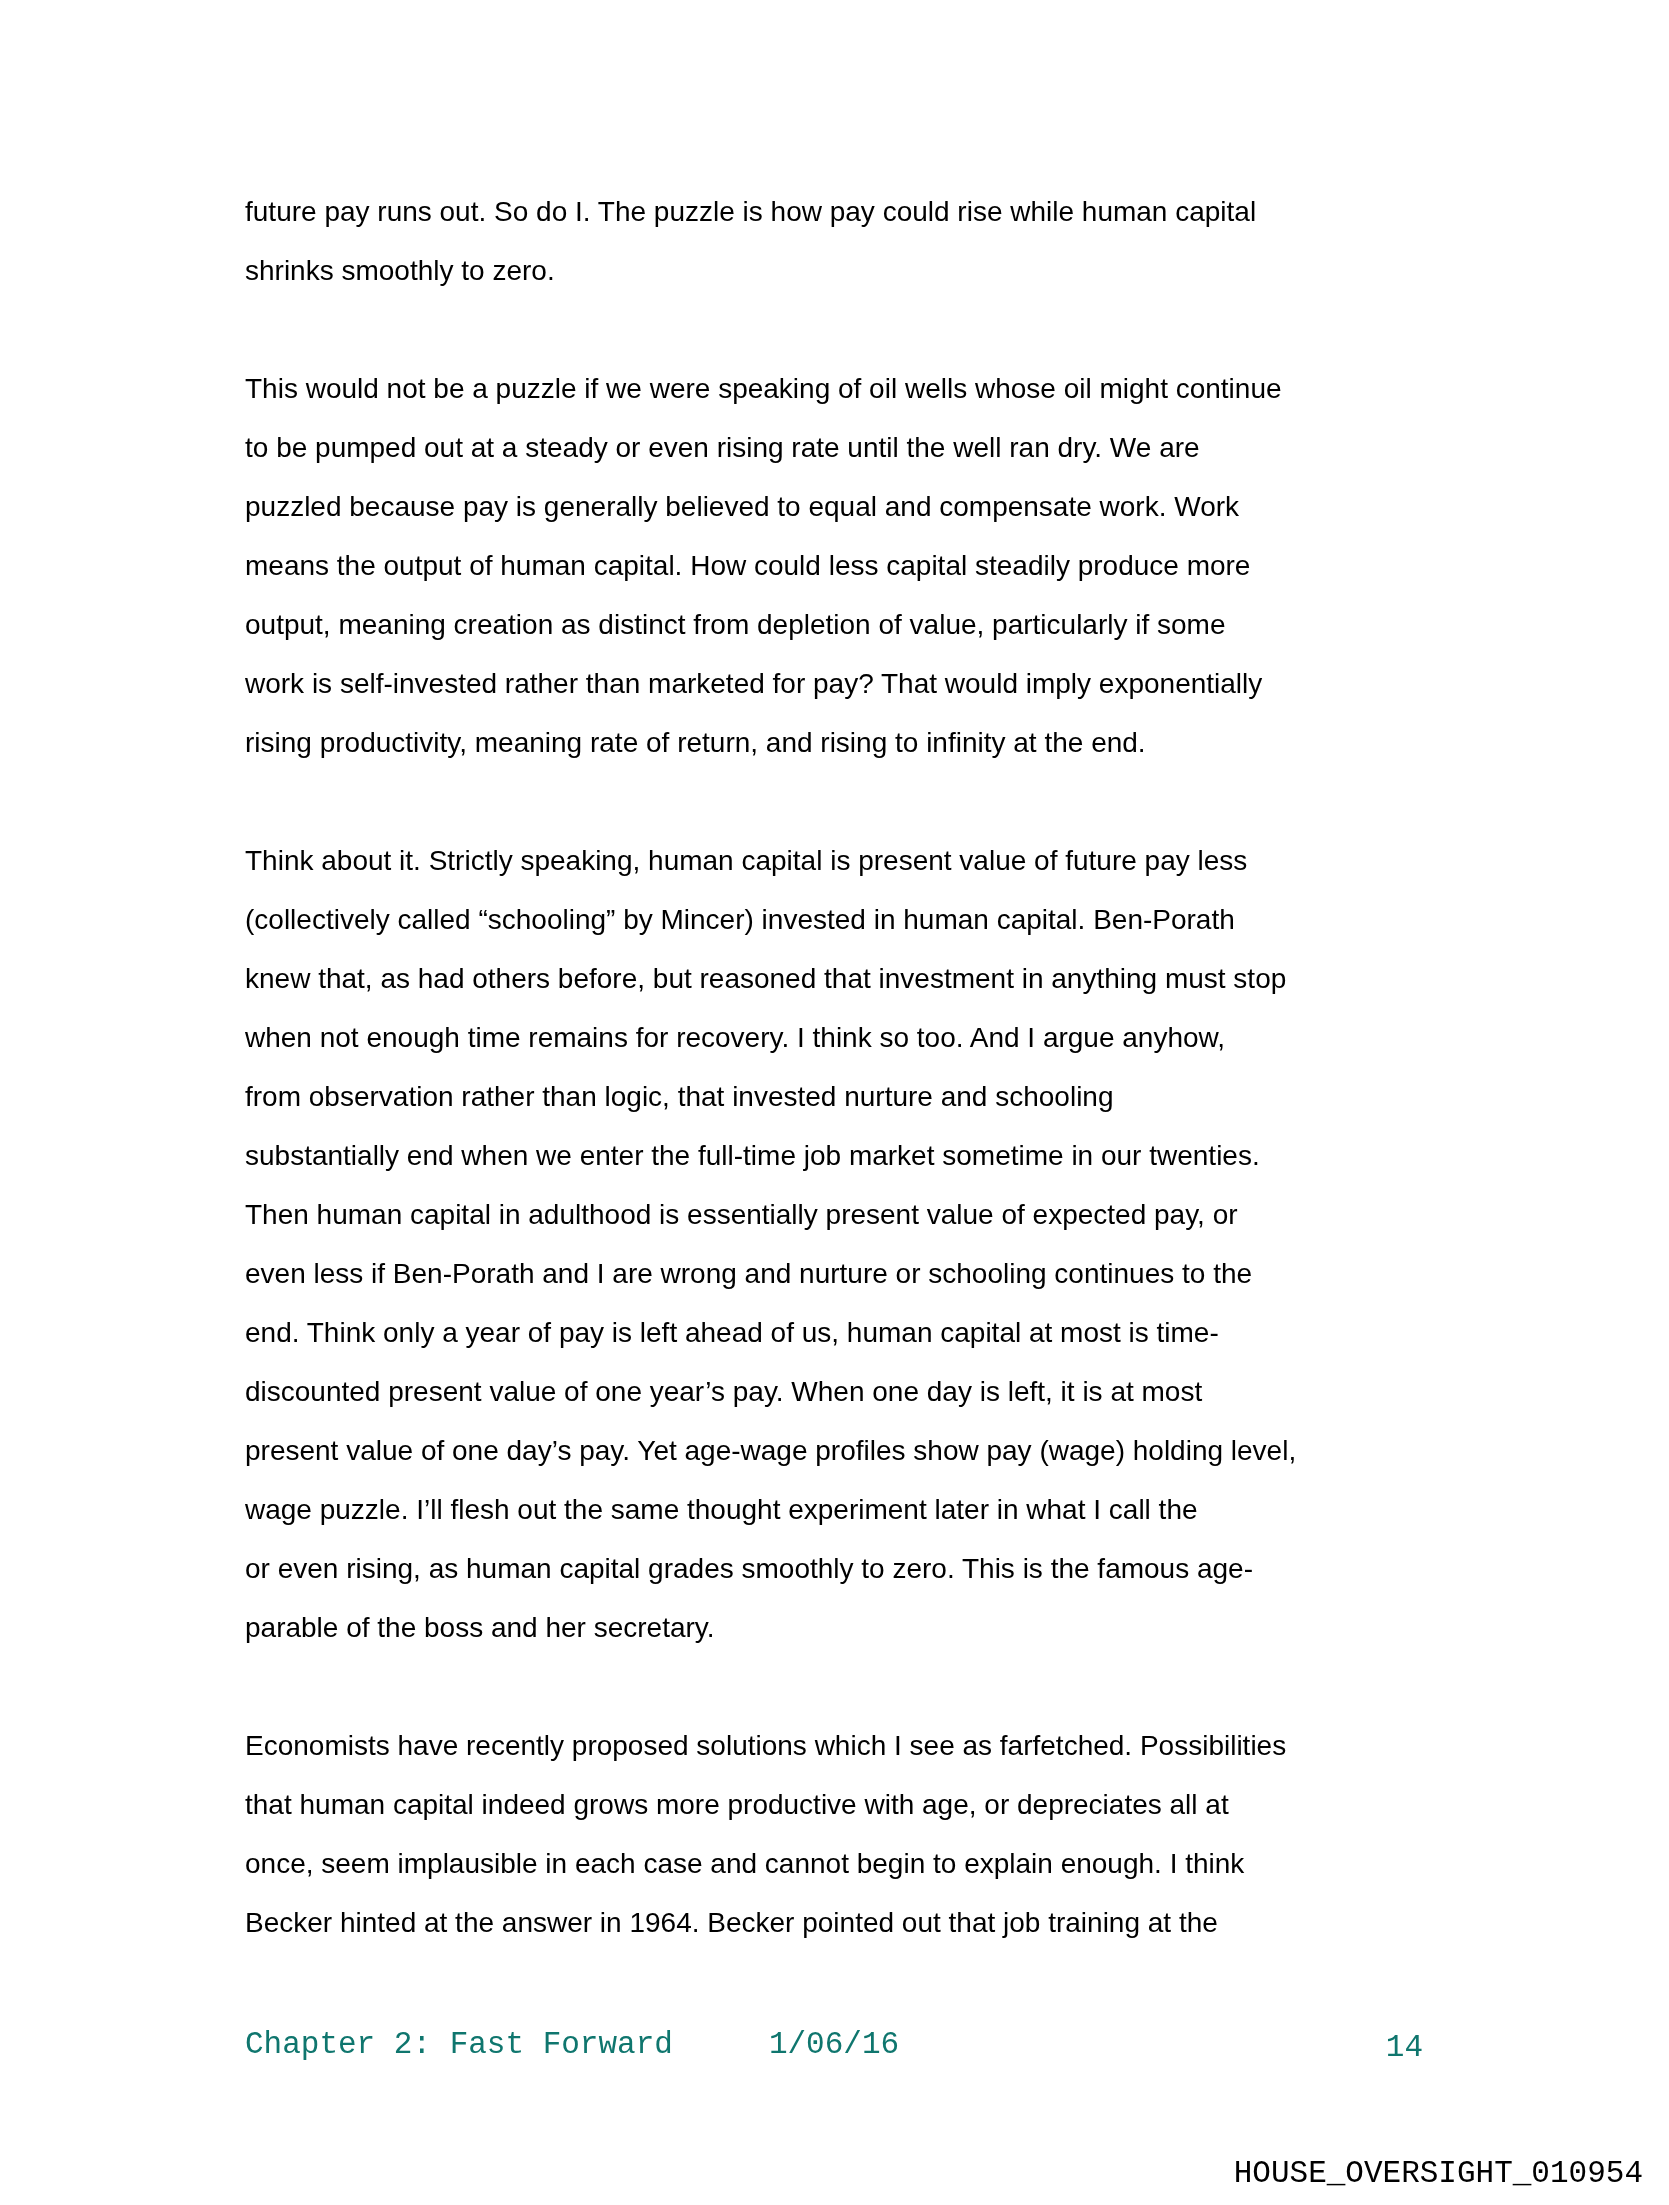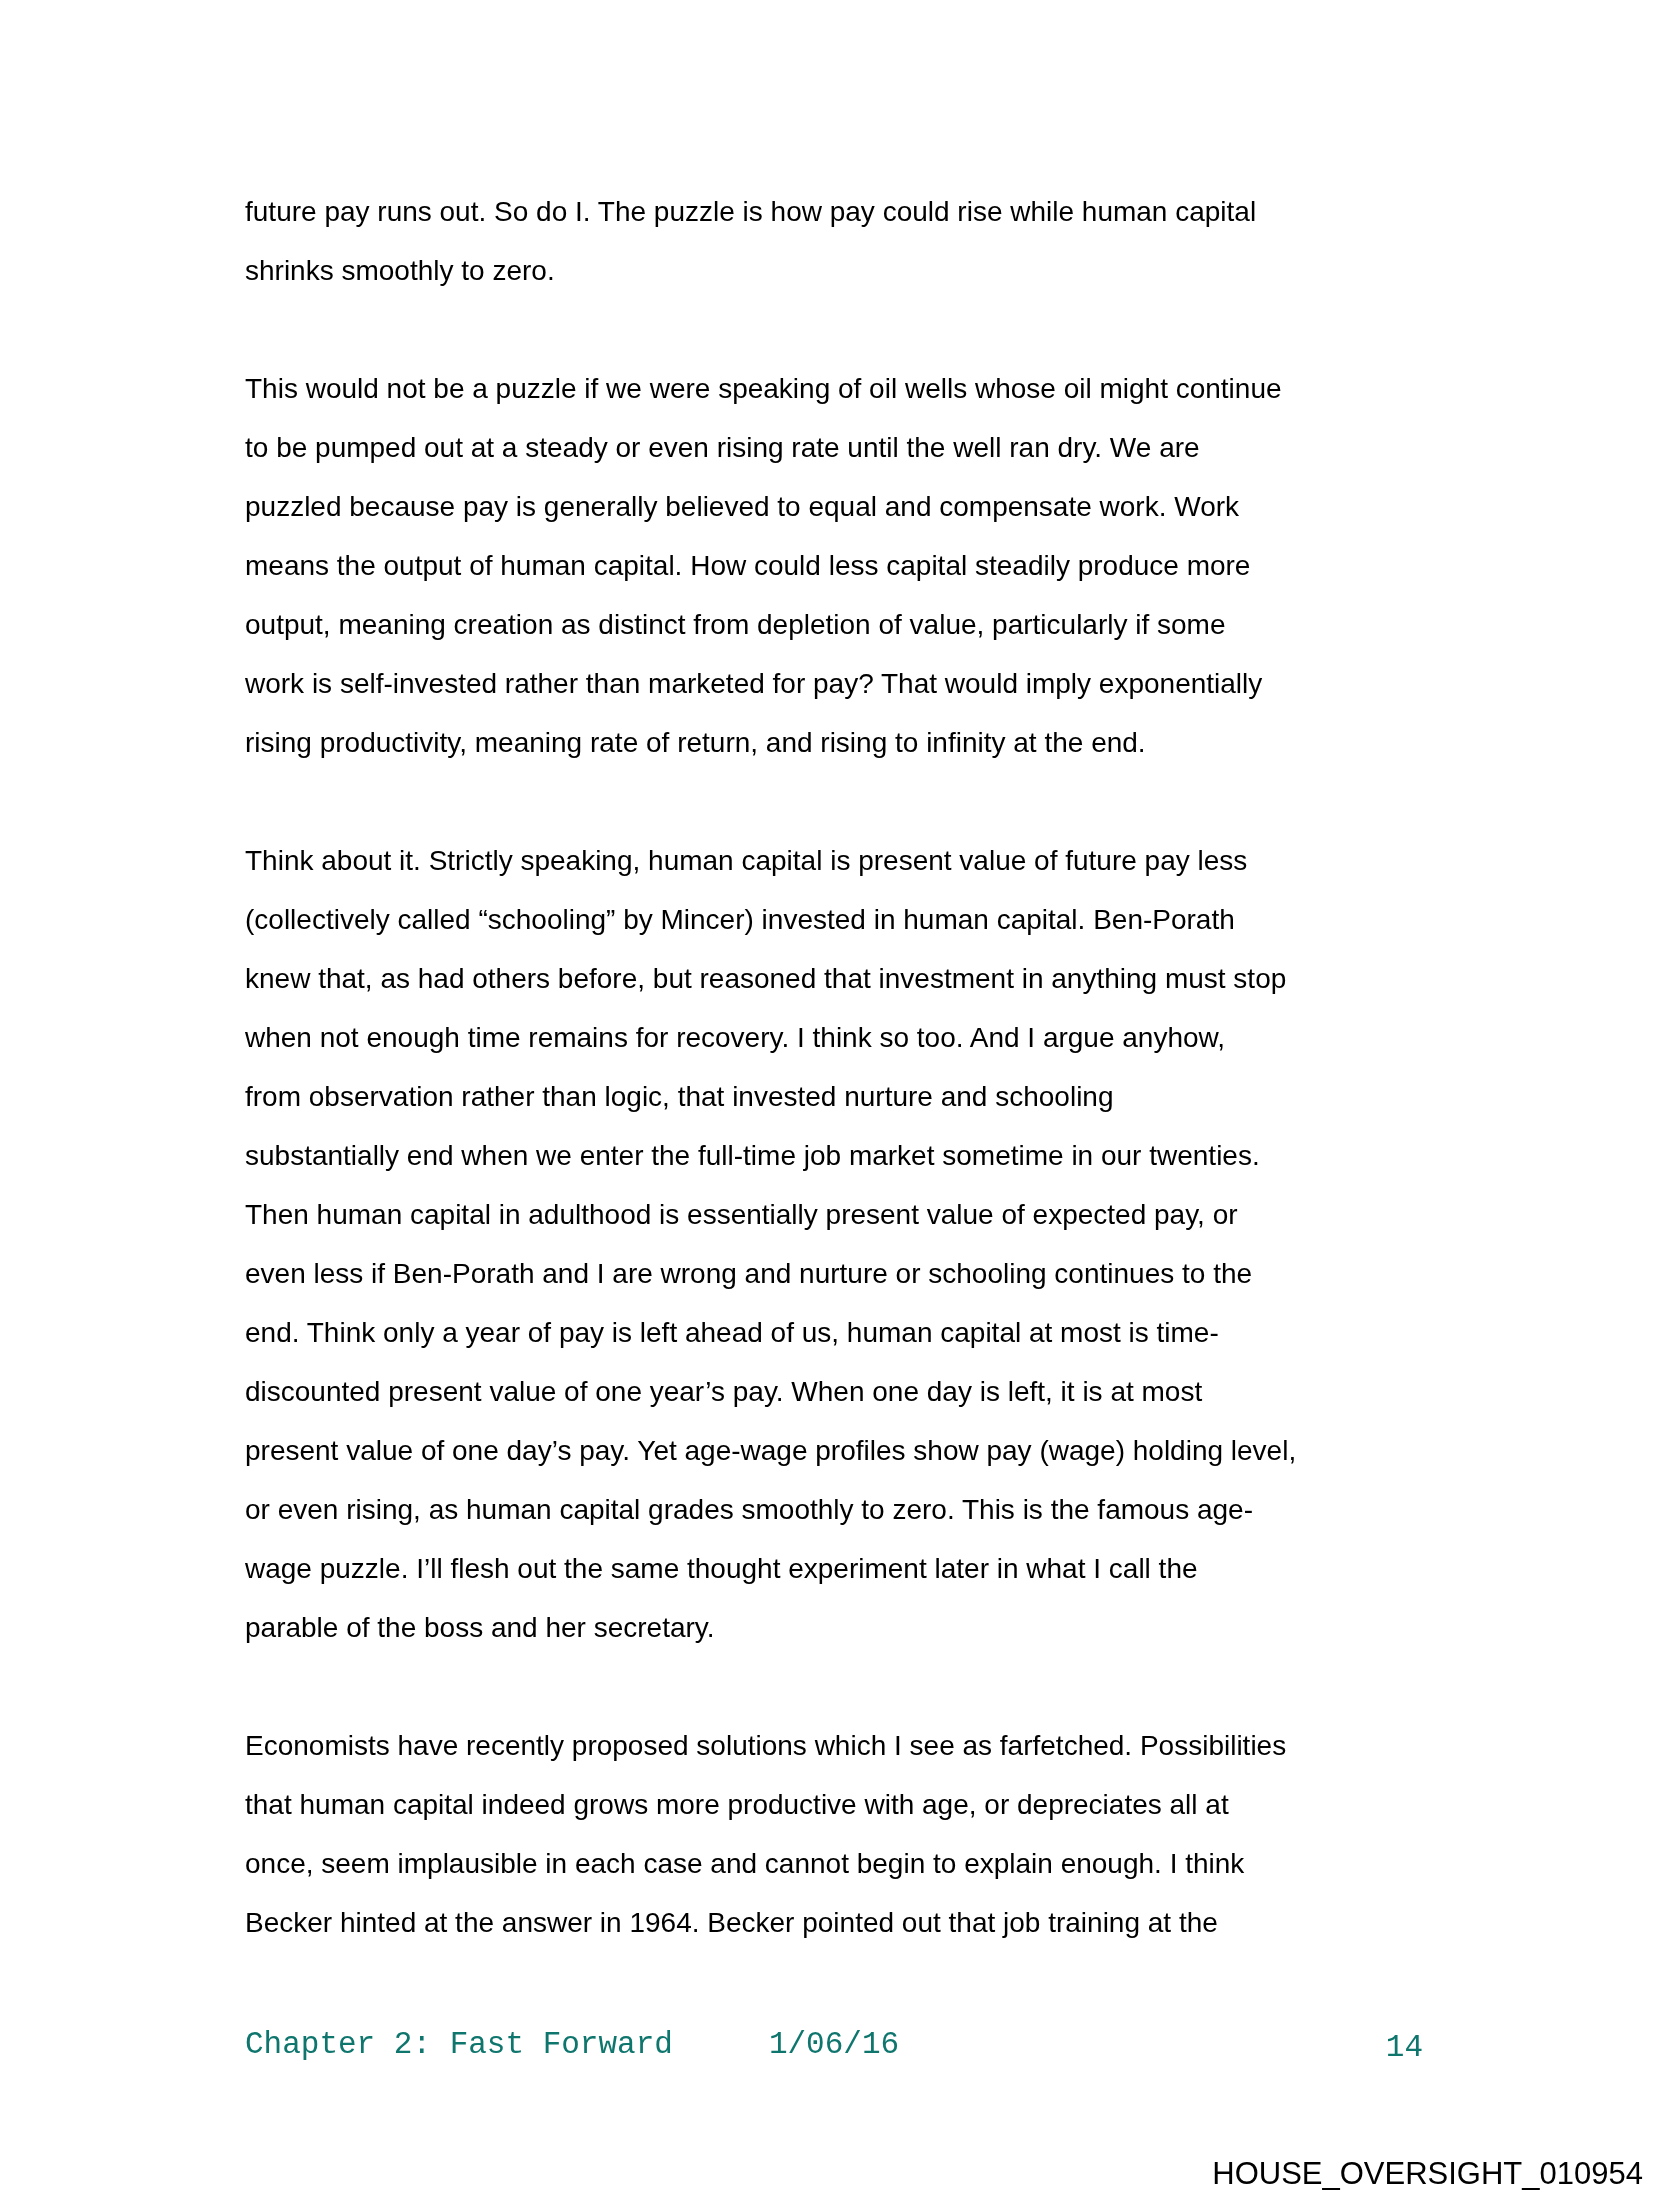--- a/index.html
+++ b/index.html
@@ -44,21 +44,21 @@
     line-height: 59px;
   }
   .footer-left  { position: absolute; left: 0; top: 0; white-space: pre; }
   .footer-center{ position: absolute; left: 0; right: 0; top: 0; text-align: center; white-space: pre; }
   .footer-right { position: absolute; right: 0; top: 2.6px; white-space: pre; }
   .bates-stamp {
     position: absolute;
     right: 26px;
     top: 2155px;
     color: #000000;
-    font-family: Liberation Sans, sans-serif;
+    font-family: Liberation Mono, monospace;
     font-size: 31px;
     line-height: 37px;
     white-space: pre;
     text-align: center;
   }
 </style>
 </head>
 <body>
 
 <div class="page">
@@ -85,22 +85,22 @@
       <div class="line">(collectively called “schooling” by Mincer) invested in human capital. Ben-Porath</div>
       <div class="line">knew that, as had others before, but reasoned that investment in anything must stop</div>
       <div class="line">when not enough time remains for recovery. I think so too. And I argue anyhow,</div>
       <div class="line">from observation rather than logic, that invested nurture and schooling</div>
       <div class="line">substantially end when we enter the full-time job market sometime in our twenties.</div>
       <div class="line">Then human capital in adulthood is essentially present value of expected pay, or</div>
       <div class="line">even less if Ben-Porath and I are wrong and nurture or schooling continues to the</div>
       <div class="line">end. Think only a year of pay is left ahead of us, human capital at most is time-</div>
       <div class="line">discounted present value of one year’s pay. When one day is left, it is at most</div>
       <div class="line">present value of one day’s pay. Yet age-wage profiles show pay (wage) holding level,</div>
+      <div class="line">wage puzzle. I’ll flesh out the same thought experiment later in what I call the</div>
       <div class="line">or even rising, as human capital grades smoothly to zero. This is the famous age-</div>
-      <div class="line">wage puzzle. I’ll flesh out the same thought experiment later in what I call the</div>
       <div class="line">parable of the boss and her secretary.</div>
     </div>
 
     <div class="para">
       <div class="line">Economists have recently proposed solutions which I see as farfetched. Possibilities</div>
       <div class="line">that human capital indeed grows more productive with age, or depreciates all at</div>
       <div class="line">once, seem implausible in each case and cannot begin to explain enough. I think</div>
       <div class="line">Becker hinted at the answer in 1964. Becker pointed out that job training at the</div>
     </div>
 

